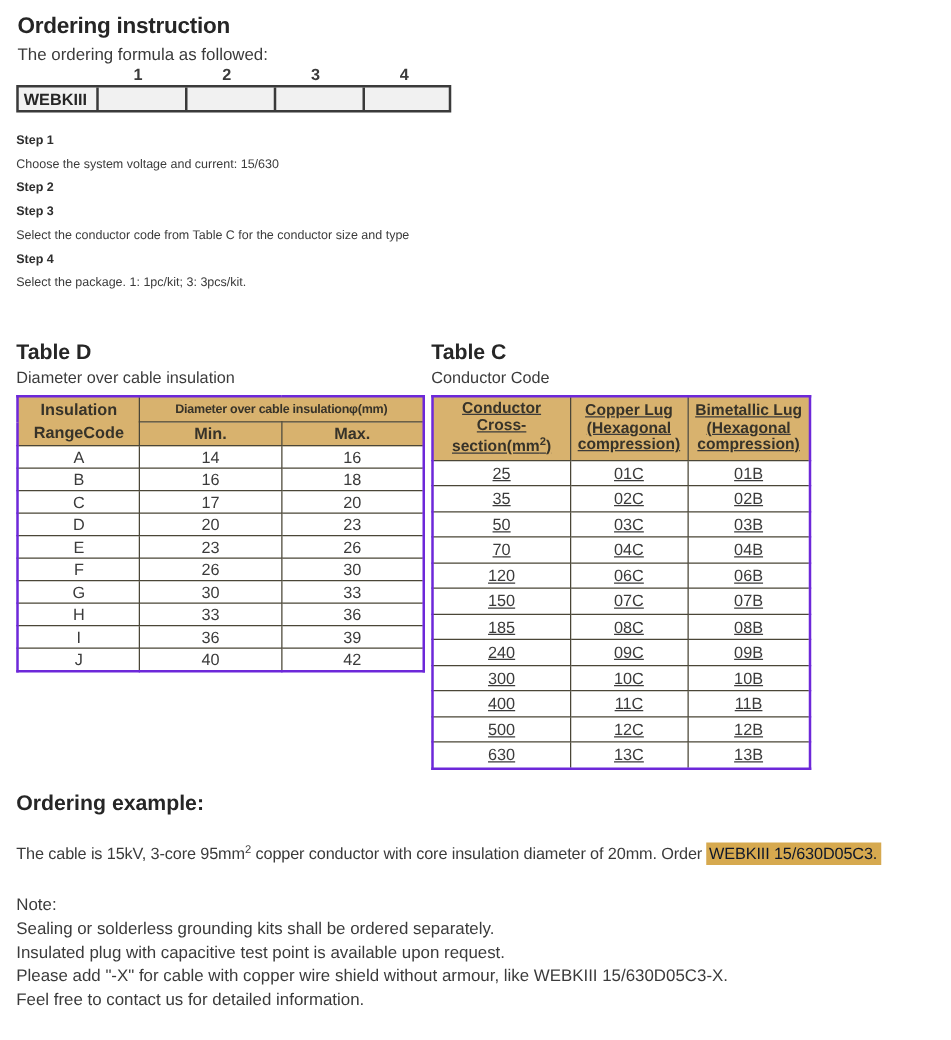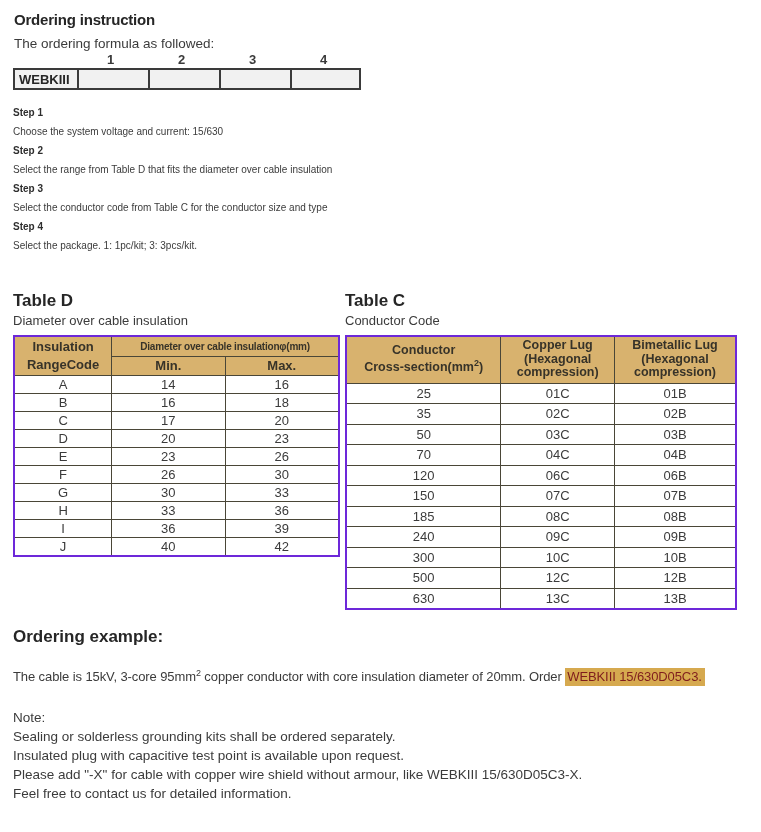--- a/index.html
+++ b/index.html
@@ -5,21 +5,21 @@
   html, body { margin:0; padding:0; }
   body {
     width:761px; height:832px;
     background:#ffffff;
     color:#3b3b3b;
     font-family:"Liberation Sans", sans-serif;
     overflow:hidden;
   }
   .page { padding:8px 14px 0 13px; box-sizing:border-box; }
 
-  h1 { font-size:15px; line-height:24px; margin:0 0 3px 1px; color:#262626; font-weight:bold; letter-spacing:-0.2px; }
+  h1 { font-size:18px; line-height:24px; margin:0 0 3px 1px; color:#262626; font-weight:bold; letter-spacing:-0.2px; }
   .intro { font-size:13.5px; line-height:17px; margin:0 0 1px 1px; }
 
   
   .pos-row { display:flex; width:348px; font-weight:bold; font-size:13px; line-height:14px; }
   .pos-spacer { width:62px; }
   .pos-cell { width:71px; text-align:center; }
   .formula { display:flex; width:348px; height:22px; border:2px solid #3a3a3a; box-sizing:border-box; background:#f1f1f1; margin-top:1px; }
   .f-cell { flex:0 0 71px; border-left:2px solid #3a3a3a; box-sizing:border-box; }
   .f-prefix { flex:0 0 62px; border-left:none; font-weight:bold; font-size:13px; color:#262626; display:flex; align-items:center; padding-left:4px; }
 
@@ -40,33 +40,33 @@
 
   #table-d { width:327px; }
   #table-d .c1 { width:97px; }
   #table-d .c2 { width:115px; }
   #table-d .c3 { width:115px; }
   #table-d thead th { font-size:13px; line-height:18px; }
   #table-d .span-th { font-size:10px; letter-spacing:-0.2px; height:19px; }
   #table-d .subhead th { height:18px; }
   #table-d tbody td { height:17px; }
 
-  #table-c { width:392px; }
+  #table-c { width:304px;text-decoration:underline; }
   #table-c .c1 { width:147px; }
   #table-c .c2 { width:108px; }
   #table-c .c3 { width:115px; }
   #table-c thead th { font-size:12.5px; line-height:13.5px; padding:2px 0 3px; }
   #table-c tbody td { height:19.5px; }
 
   sup { font-size:9px; }
 
   
   .example-title { margin-top:17px; }
   .example-line { font-size:13px; line-height:17px; margin-top:18px; letter-spacing:-0.1px; }
-  .hl { background:#d6a94f; color:#7f1d1d; padding:1px 3px 2px 2px; }
+  .hl { background:#d6a94f; color:#0f172a; padding:1px 3px 2px 2px; }
 
   
   .note { margin-top:23px; font-size:13.5px; line-height:19px; }
 </style>
 </head>
 <body>
 
 <div class="page">
 
   <h1>Ordering instruction</h1>
@@ -84,21 +84,20 @@
     <div class="f-cell"></div>
     <div class="f-cell"></div>
     <div class="f-cell"></div>
     <div class="f-cell"></div>
   </div>
 
   <div class="steps">
     <div class="step-label">Step 1</div>
     <div class="step-text">Choose the system voltage and current: 15/630</div>
     <div class="step-label">Step 2</div>
-    <div class="step-text">Select the range from Table D that fits the diameter over cable insulation</div>
     <div class="step-label">Step 3</div>
     <div class="step-text">Select the conductor code from Table C for the conductor size and type</div>
     <div class="step-label">Step 4</div>
     <div class="step-text">Select the package. 1: 1pc/kit; 3: 3pcs/kit.</div>
   </div>
 
   <div class="tables-row">
 
     <div class="col-d">
       <h2>Table D</h2>
@@ -234,20 +233,25 @@
               <td>240</td>
               <td>09C</td>
               <td>09B</td>
             </tr>
           <tr>
               <td>300</td>
               <td>10C</td>
               <td>10B</td>
             </tr>
           <tr>
+              <td>400</td>
+              <td>11C</td>
+              <td>11B</td>
+            </tr>
+          <tr>
               <td>500</td>
               <td>12C</td>
               <td>12B</td>
             </tr>
           <tr>
               <td>630</td>
               <td>13C</td>
               <td>13B</td>
             </tr>
         </tbody>

